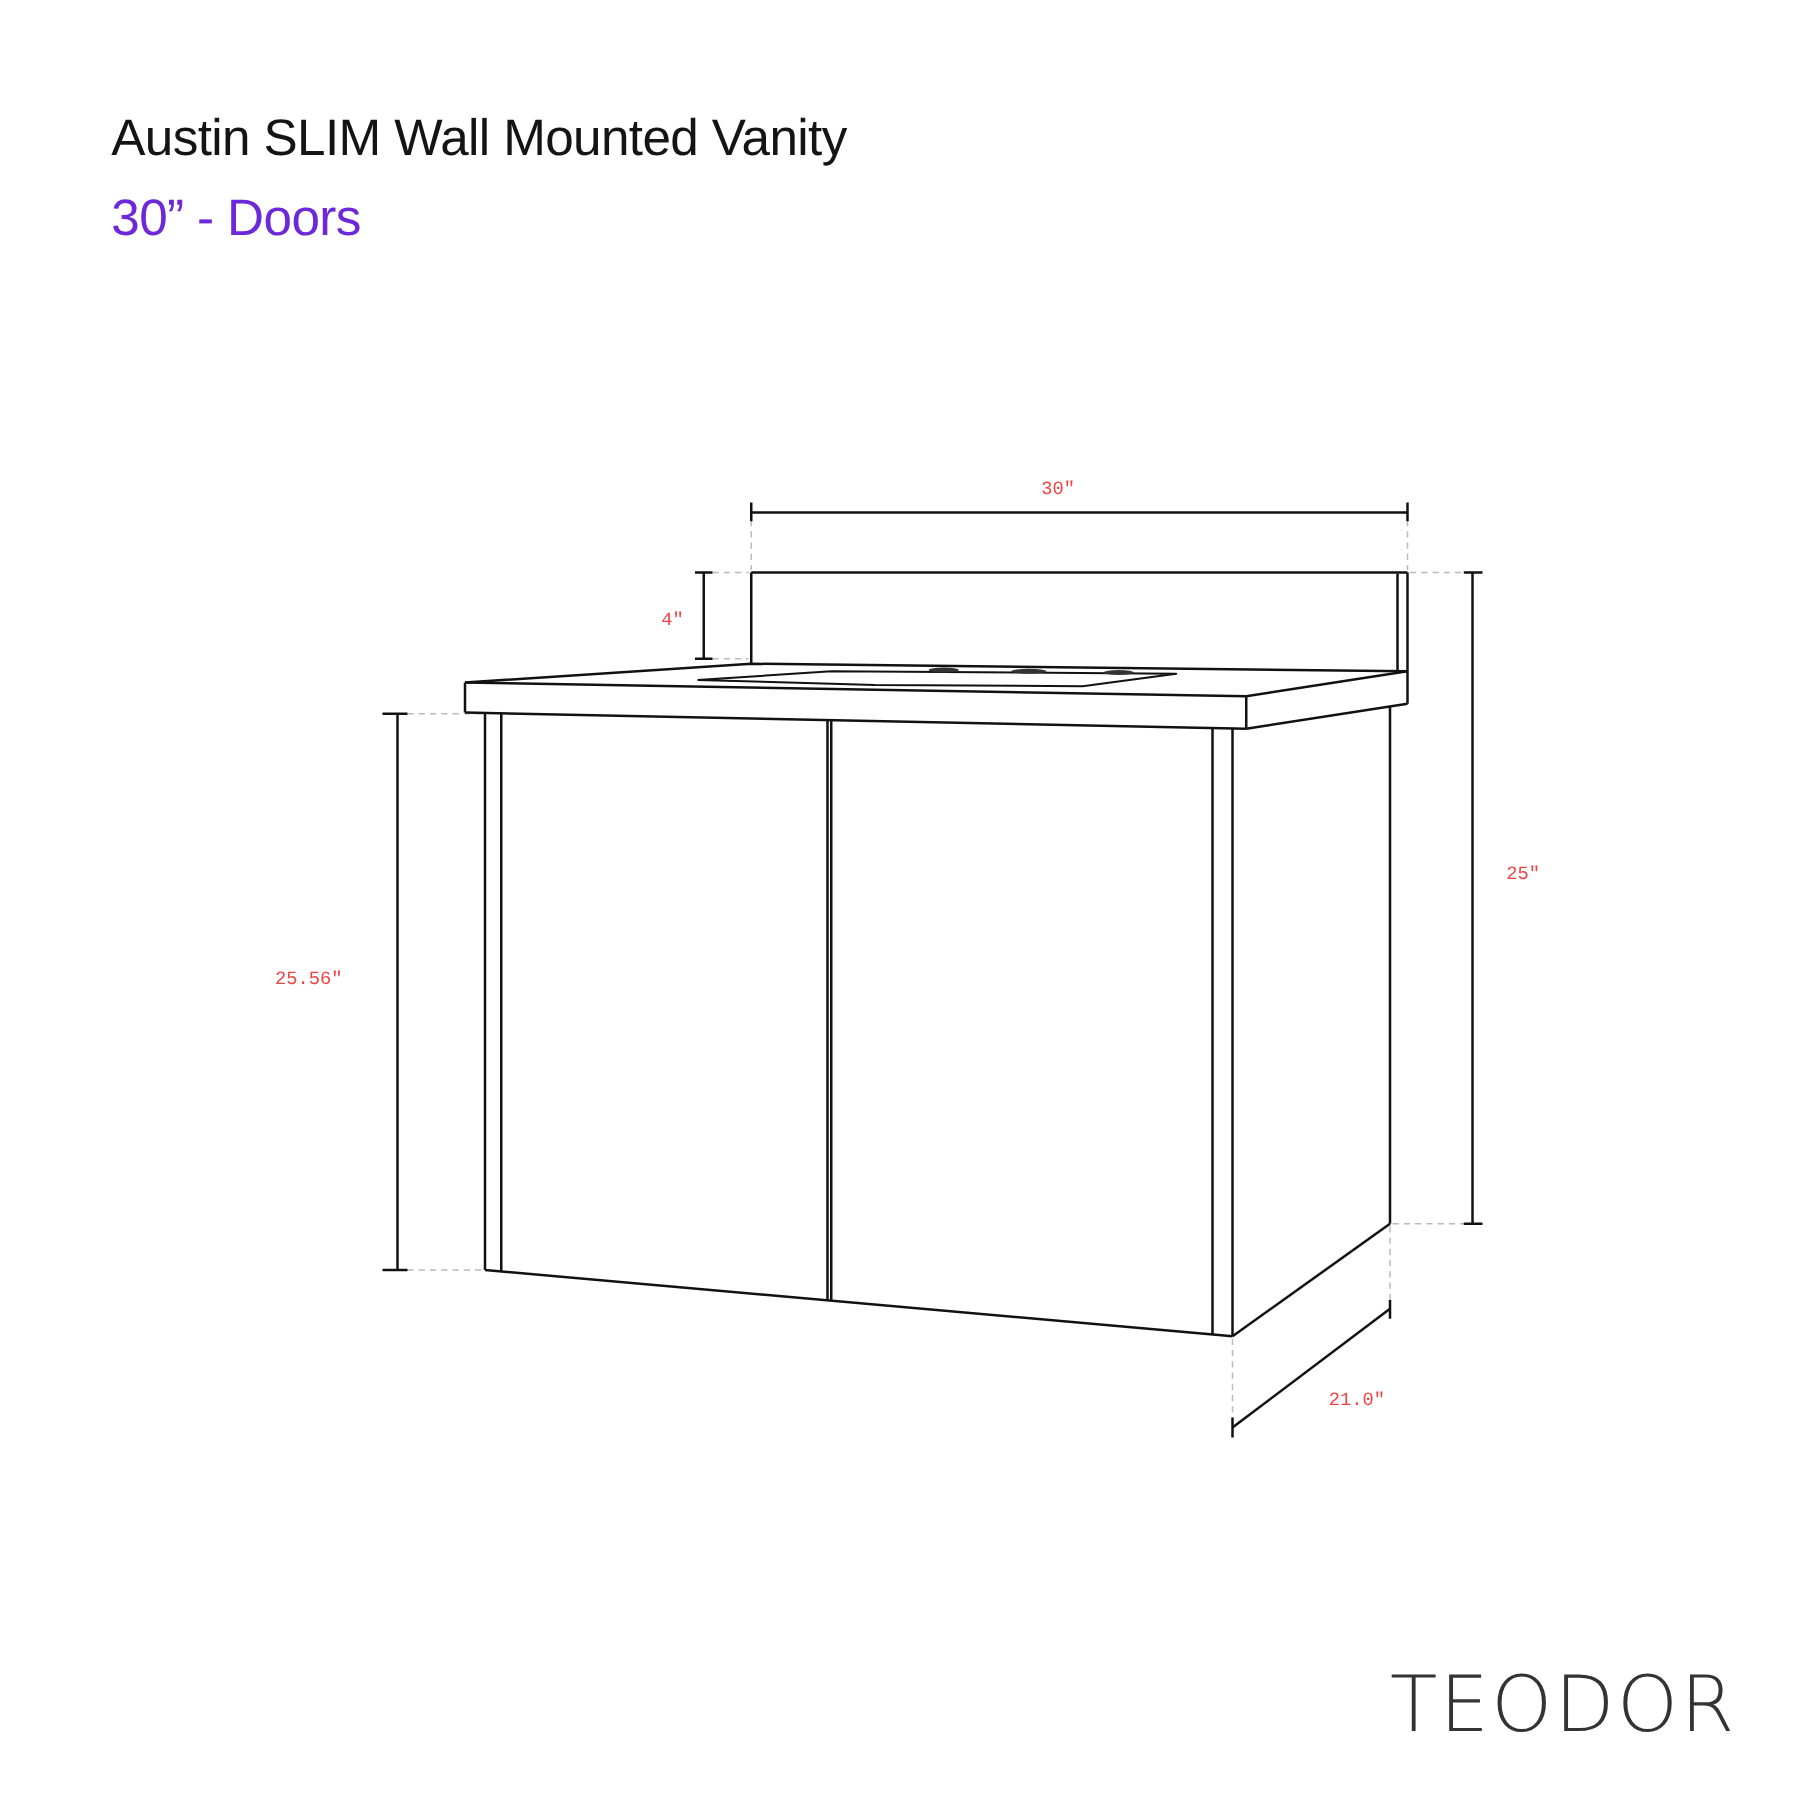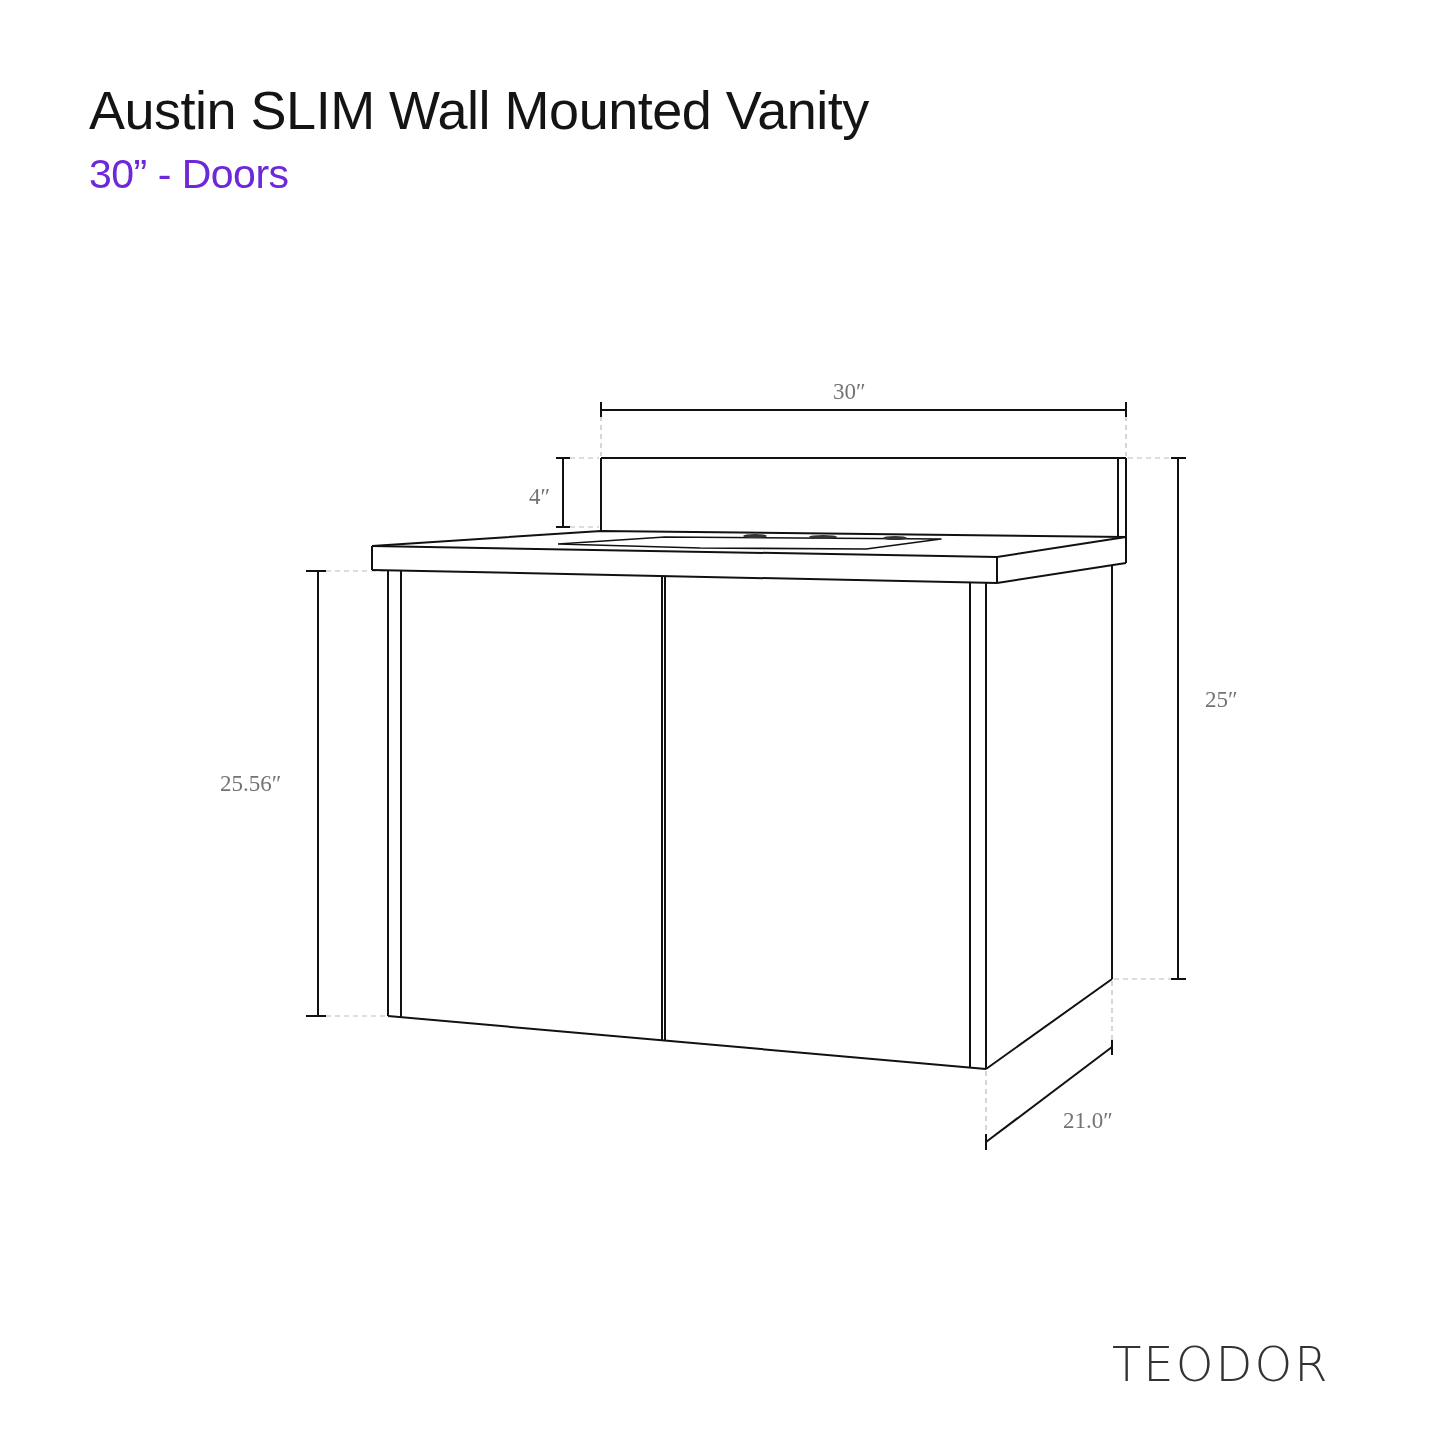--- a/index.html
+++ b/index.html
@@ -1,20 +1,20 @@
 <!DOCTYPE html>
 <html><head>
   <meta charset="utf-8">
   <style>
     html, body { margin: 0; padding: 0; background: #ffffff; }
     body { width: 1445px; height: 1445px; position: relative; overflow: hidden; font-family: "Liberation Sans", sans-serif; color: #111111; }
-    .title { position: absolute; left: 89px; top: 84px; font-size: 54px; line-height: 52px; font-family: "Liberation Sans", sans-serif; color: #141414; letter-spacing: -0.5px; text-align: center; }
+    .title { position: absolute; left: 89px; top: 84px; font-size: 41px; line-height: 52px; font-family: "Liberation Sans", sans-serif; color: #141414; letter-spacing: -0.5px; text-align: center; }
     .subtitle { position: absolute; left: 89px; top: 148px; font-size: 41px; line-height: 52px; font-family: "Liberation Sans", sans-serif; color: #6d28d9; letter-spacing: -0.5px; }
-    .brand { position: absolute; left: 1112px; top: 1336px; font-size: 48px; line-height: 56px; font-family: "DejaVu Sans", sans-serif; font-weight: 200; color: #333333; letter-spacing: 2px; -webkit-text-stroke: 0; }
-    .dim { position: absolute; font-size: 23px; line-height: 26px; font-family: Liberation Serif, serif; color: #737373; }
+    .brand { position: absolute; left: 1112px; top: 1336px; font-size: 62px; line-height: 56px; font-family: "DejaVu Sans", sans-serif; font-weight: 200; color: #333333; letter-spacing: 2px; -webkit-text-stroke: 0; }
+    .dim { position: absolute; font-size: 15px; line-height: 26px; font-family: Liberation Mono, monospace; color: #ef4444; }
     svg.drawing { position: absolute; left: 0; top: 0; width: 1445px; height: 1445px; }
   </style>
 </head>
 <body>
 
 <div class="title">Austin SLIM Wall Mounted Vanity</div>
 <div class="subtitle">30” - Doors</div>
 
 <svg class="drawing" viewBox="0 0 1445 1445" xmlns="http://www.w3.org/2000/svg">
 

